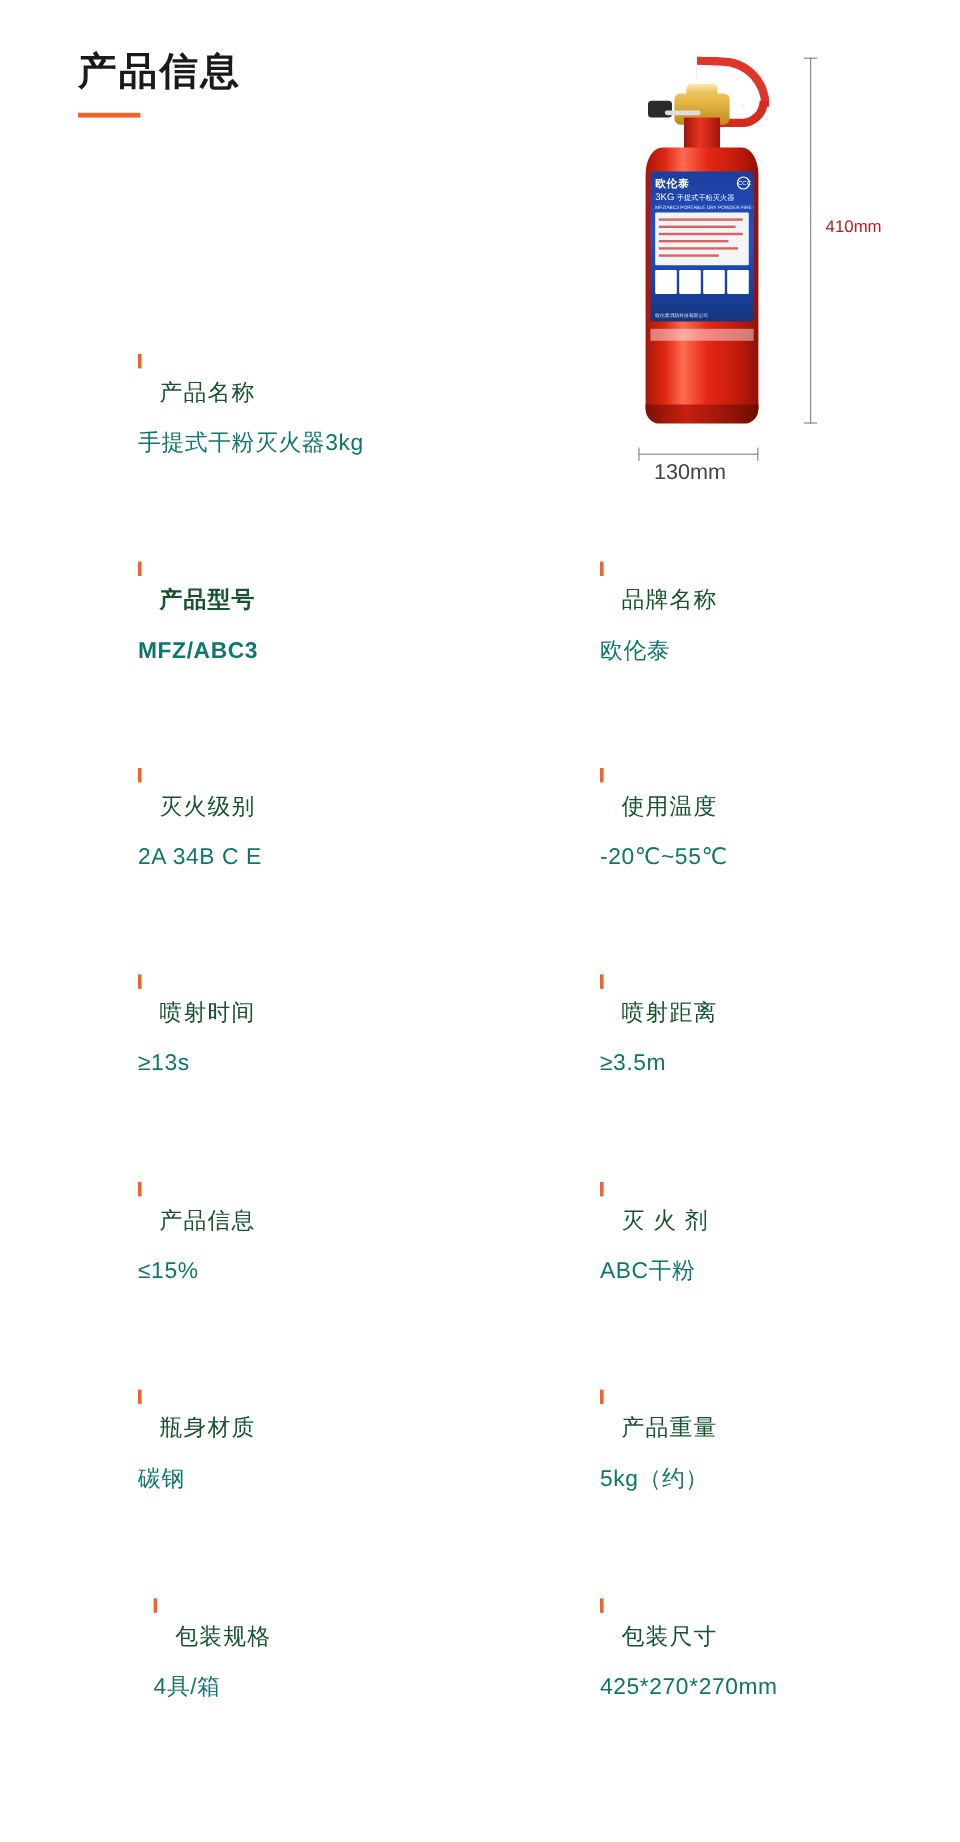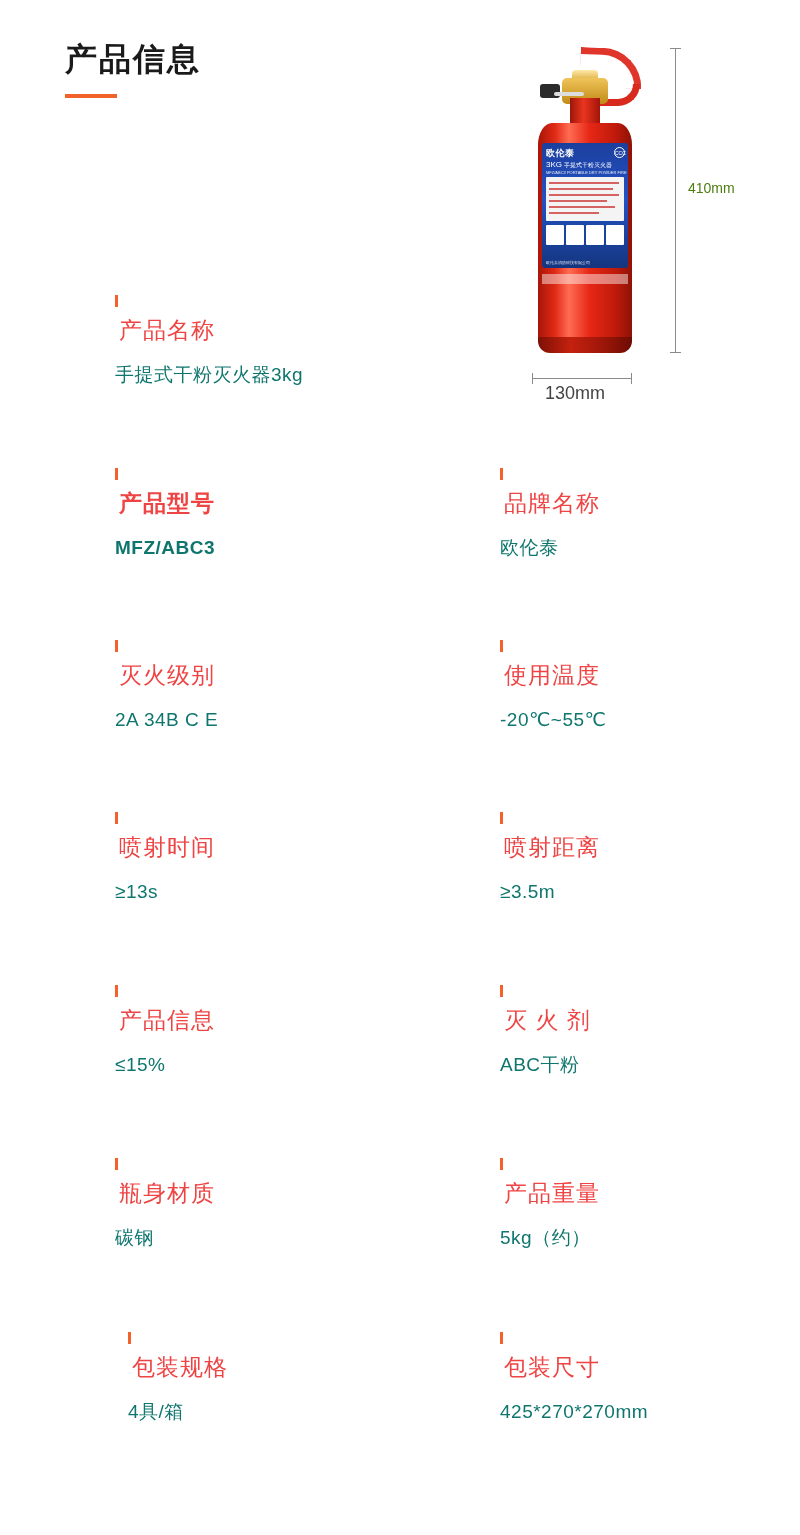--- a/index.html
+++ b/index.html
@@ -65,21 +65,21 @@
     background: #8a8a8a;
   }
   .dim-vert-line::before { top: 0; }
   .dim-vert-line::after  { bottom: 0; }
 
   .dim-vert-label {
     position: absolute;
     left: 188px;
     top: 150px;
     font-size: 14px;
-    color: #4d7c0f;
+    color: #b91c1c;
     white-space: nowrap;
   }
 
   .dim-horz-line {
     position: absolute;
     left: 32px;
     top: 348px;
     width: 100px;
     height: 1px;
     background: #8a8a8a;
@@ -307,25 +307,25 @@
     position: absolute;
     width: 330px;
   }
   .spec-tick {
     width: 3px;
     height: 12px;
     background: #f2622a;
     margin-bottom: 9px;
   }
   .spec-label {
-    font-size: 23px;
-    color: #ef4444;
+    font-size: 19px;
+    color: #14532d;
     line-height: 1.25;
     letter-spacing: 1px;
-    margin: 0 0 18px 4px;
+    margin: 0 0 18px 18px;
   }
   .spec-value {
     font-size: 19px;
     color: #0f766e;
     line-height: 1.3;
     letter-spacing: .5px;
     margin: 0;
   }
 </style>
 </head>

